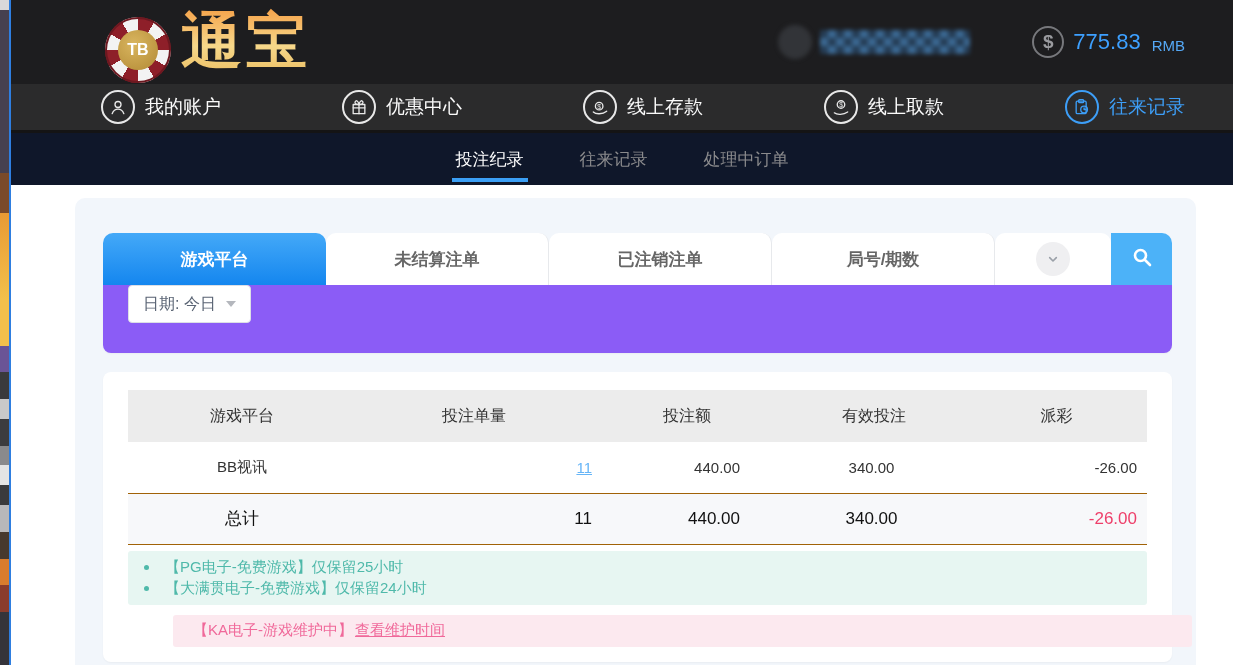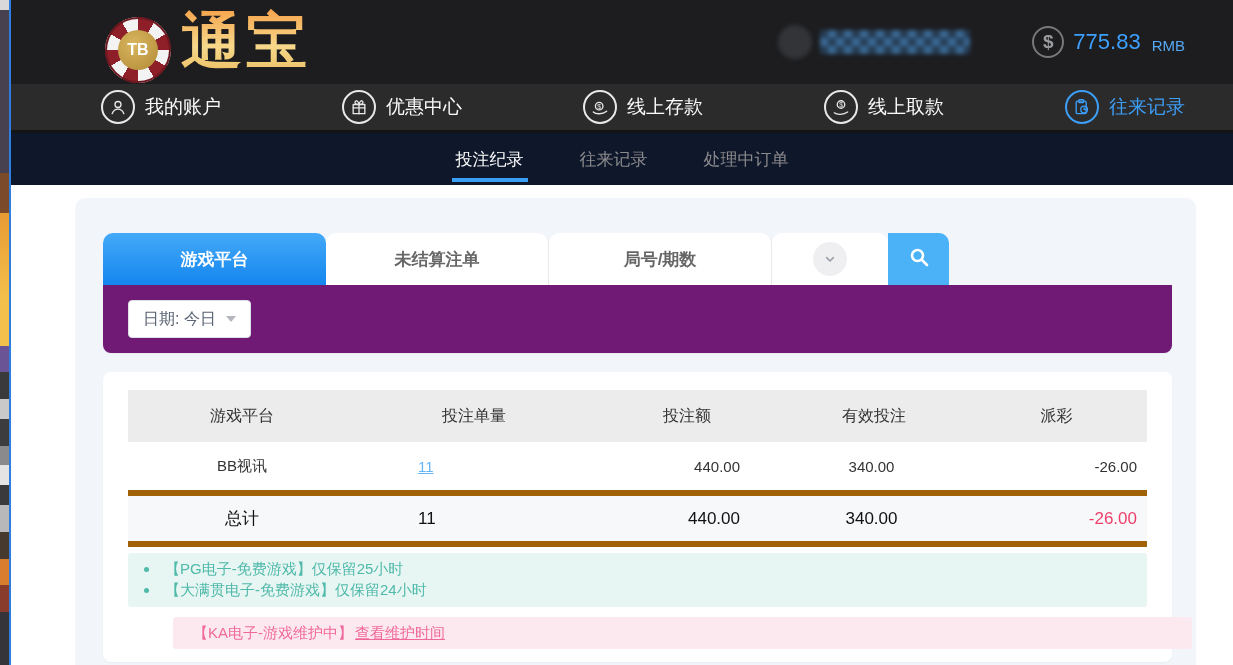--- a/index.html
+++ b/index.html
@@ -71,35 +71,35 @@
 
   .card1 { position:absolute; left:28px; top:35px; width:1069px; }
   .ftabs { display:flex; height:52px; }
   .ftab { background:#fff; border-radius:10px 10px 0 0; border-right:1px solid #e7e9ec;
     display:flex; align-items:center; justify-content:center; font-size:17px; font-weight:bold; color:#666;
     width:223px; cursor:pointer; }
   .ftab.active { background:linear-gradient(180deg,#44a9f8,#1486ef); color:#fff; border-right:none; }
   .ftab-dd { width:116px; background:#fff; border-radius:10px 10px 0 0; display:flex; align-items:center; justify-content:center; cursor:pointer; }
   .dd-circle { width:34px; height:34px; border-radius:50%; background:#efeff1; display:flex; align-items:center; justify-content:center; }
   .search-btn { width:61px; background:#4cb2f8; border-radius:0 10px 0 0; display:flex; align-items:center; justify-content:center; cursor:pointer; }
-  .card1-body { height:68px; background:#701a75; border-radius:0 0 8px 8px; display:flex; align-items:center; padding-left:25px;
+  .card1-body { height:68px; background:#8b5cf6; border-radius:0 0 8px 8px; display:flex; align-items:flex-start; padding-left:25px;
     box-shadow:0 1px 2px rgba(0,0,0,.04); }
   .date-btn { border:1px solid #dcdfe6; border-radius:4px; background:#fff; height:38px; padding:0 14px;
     display:flex; align-items:center; gap:10px; font-size:16px; color:#5a6474; cursor:pointer; }
   .caret { width:0; height:0; border-left:5px solid transparent; border-right:5px solid transparent; border-top:6px solid #b4b7bd; }
 
   .card2 { position:absolute; left:28px; top:174px; width:1069px; height:290px; background:#fff; border-radius:8px;
     padding:18px 25px 0 25px; box-shadow:0 1px 2px rgba(0,0,0,.04); }
   table.rec { width:1019px; border-collapse:collapse; table-layout:fixed; }
   table.rec col.c1{width:228px} table.rec col.c2{width:236px} table.rec col.c3{width:190px}
   table.rec col.c4{width:184px} table.rec col.c5{width:181px}
   table.rec th { background:#ececec; height:52px; font-weight:normal; font-size:16px; color:#333; text-align:center; }
-  table.rec td { height:51px; font-size:15px; color:#333; border-bottom:6px solid #a16207; }
+  table.rec td { height:51px; font-size:15px; color:#333; border-bottom:1px solid #a16207; }
   td.cell-c { text-align:center; }
-  td.cell-c2 { text-align:left; padding-left:62px; }
+  td.cell-c2 { text-align:right; padding-left:62px; }
   td.r3 { text-align:right; padding-right:42px; }
   td.r4 { text-align:center; padding-right:5px; }
   td.r5 { text-align:right; padding-right:10px; }
   tr.total td { background:#f7f8fa; font-size:17px; color:#111; }
   a.cnt-link { color:#66b5f7; text-decoration:underline; cursor:pointer; }
   .neg { color:#f0507c; }
   tr.total .neg { color:#ee3f6a; }
 
   .notice-green { margin-top:6px; width:1019px; background:#e7f6f2; border-radius:3px; padding:6px 0; }
   .ng-line { display:flex; align-items:center; height:21px; padding-left:16px; color:#4fb9aa; font-size:15px; }
@@ -205,20 +205,23 @@
     <div class="content">
       <div class="panel">
 
         <div class="card1">
           <div class="ftabs">
             <div class="ftab active">
               <span>游戏平台</span>
             </div>
             <div class="ftab">
               <span>未结算注单</span>
+            </div>
+            <div class="ftab">
+              <span>已注销注单</span>
             </div>
             <div class="ftab">
               <span>局号/期数</span>
             </div>
             <div class="ftab-dd">
               <span class="dd-circle">
                 <svg width="16" height="16" viewBox="0 0 24 24" fill="none" stroke="#9aa0a8" stroke-width="2.4" stroke-linecap="round" stroke-linejoin="round">
                     <path d="M7 10l5 5 5-5"></path>
                   </svg>
               </span>

